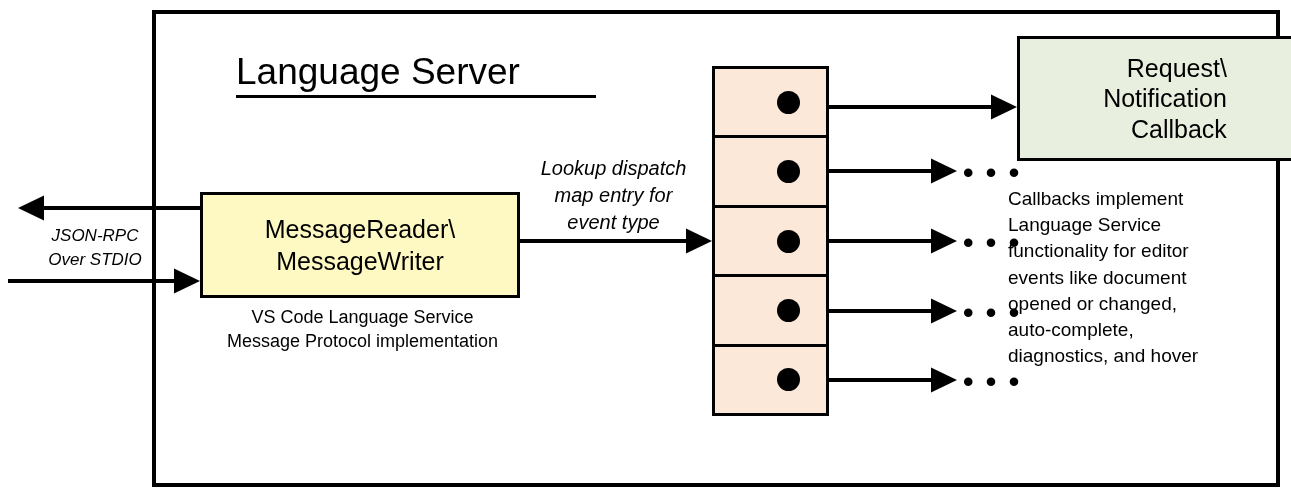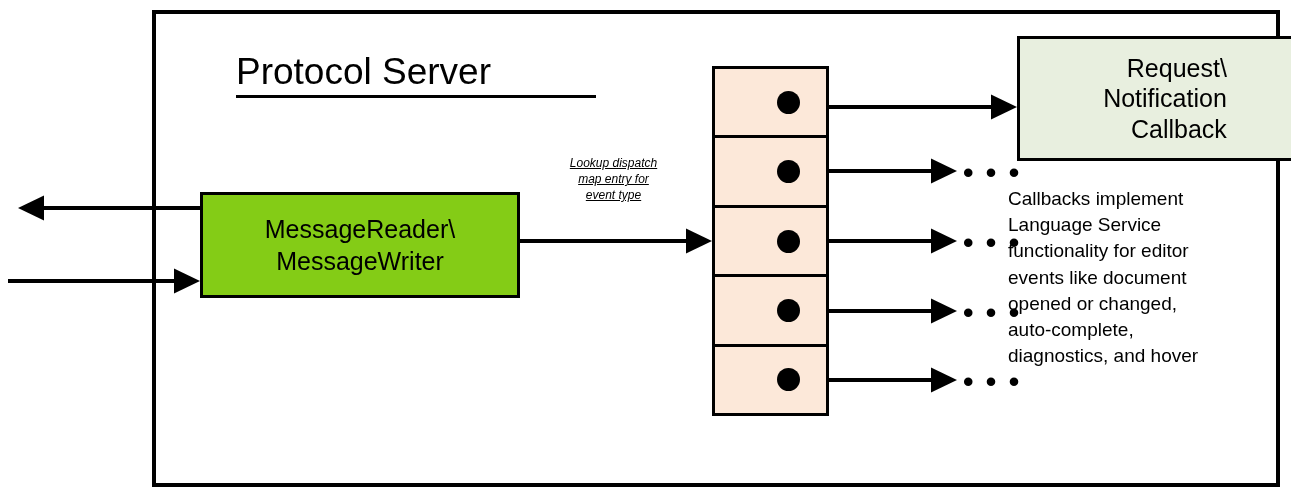--- a/index.html
+++ b/index.html
@@ -42,21 +42,21 @@
     padding-bottom: 2px;
     white-space: nowrap;
   }
 
   
   #msg-box {
     left: 200px;
     top: 192px;
     width: 320px;
     height: 106px;
-    background: #84cc16;
+    background: #fef9c3;
     border: 3px solid #000;
     box-sizing: border-box;
     display: flex;
     align-items: center;
     justify-content: center;
     text-align: center;
     font-size: 25px;
     line-height: 1.28;
   }
   #msg-caption {
@@ -78,24 +78,23 @@
     font-style: italic;
     line-height: 1.4;
   }
 
   
   #lookup-label {
     left: 516px;
     top: 155px;
     width: 195px;
     text-align: center;
-    font-size: 12px;
+    font-size: 20px;
     font-style: italic;
     line-height: 1.35;
-    text-decoration: underline;
   }
 
   
   #dispatch-msg-label {
     left: 828px;
     top: 40px;
     width: 180px;
     text-align: center;
     font-size: 18px;
     font-style: italic;
@@ -180,21 +179,21 @@
     pointer-events: none;
   }
 </style>
 </head>
 <body>
 
 <div id="canvas">
 
   <div class="abs" id="server-frame"></div>
 
-  <div class="abs" id="server-title">Protocol Server</div>
+  <div class="abs" id="server-title">Language Server</div>
 
   <svg class="overlay" viewBox="0 0 1291 494">
     <defs>
       <marker id="arrowhead" markerWidth="7" markerHeight="7" refX="5.6" refY="3.5" orient="auto" markerUnits="strokeWidth">
         <polygon points="0,0.3 6.6,3.5 0,6.7" fill="#000"></polygon>
       </marker>
     </defs>
 
     <g>
       <line x1="200" y1="208" x2="22" y2="208" stroke="#000" stroke-width="4" marker-end="url(#arrowhead)"></line>
@@ -222,24 +221,26 @@
 
     <g>
       <line x1="790" y1="311" x2="953" y2="311" stroke="#000" stroke-width="4" marker-end="url(#arrowhead)"></line>
     </g>
 
     <g>
       <line x1="790" y1="380" x2="953" y2="380" stroke="#000" stroke-width="4" marker-end="url(#arrowhead)"></line>
     </g>
   </svg>
 
+  <div class="abs" id="jsonrpc-label">JSON-RPC<br>Over STDIO</div>
 
   <div class="abs" id="msg-box">
     <span>MessageReader\<br>MessageWriter</span>
   </div>
+  <div class="abs" id="msg-caption">VS Code Language Service<br>Message Protocol implementation</div>
 
   <div class="abs" id="lookup-label">Lookup dispatch<br>map entry for<br>event type</div>
 
 
   <div class="abs" id="dispatch-map">
     <div class="map-cell">
         <span class="map-dot"></span>
       </div>
     <div class="map-cell">
         <span class="map-dot"></span>

